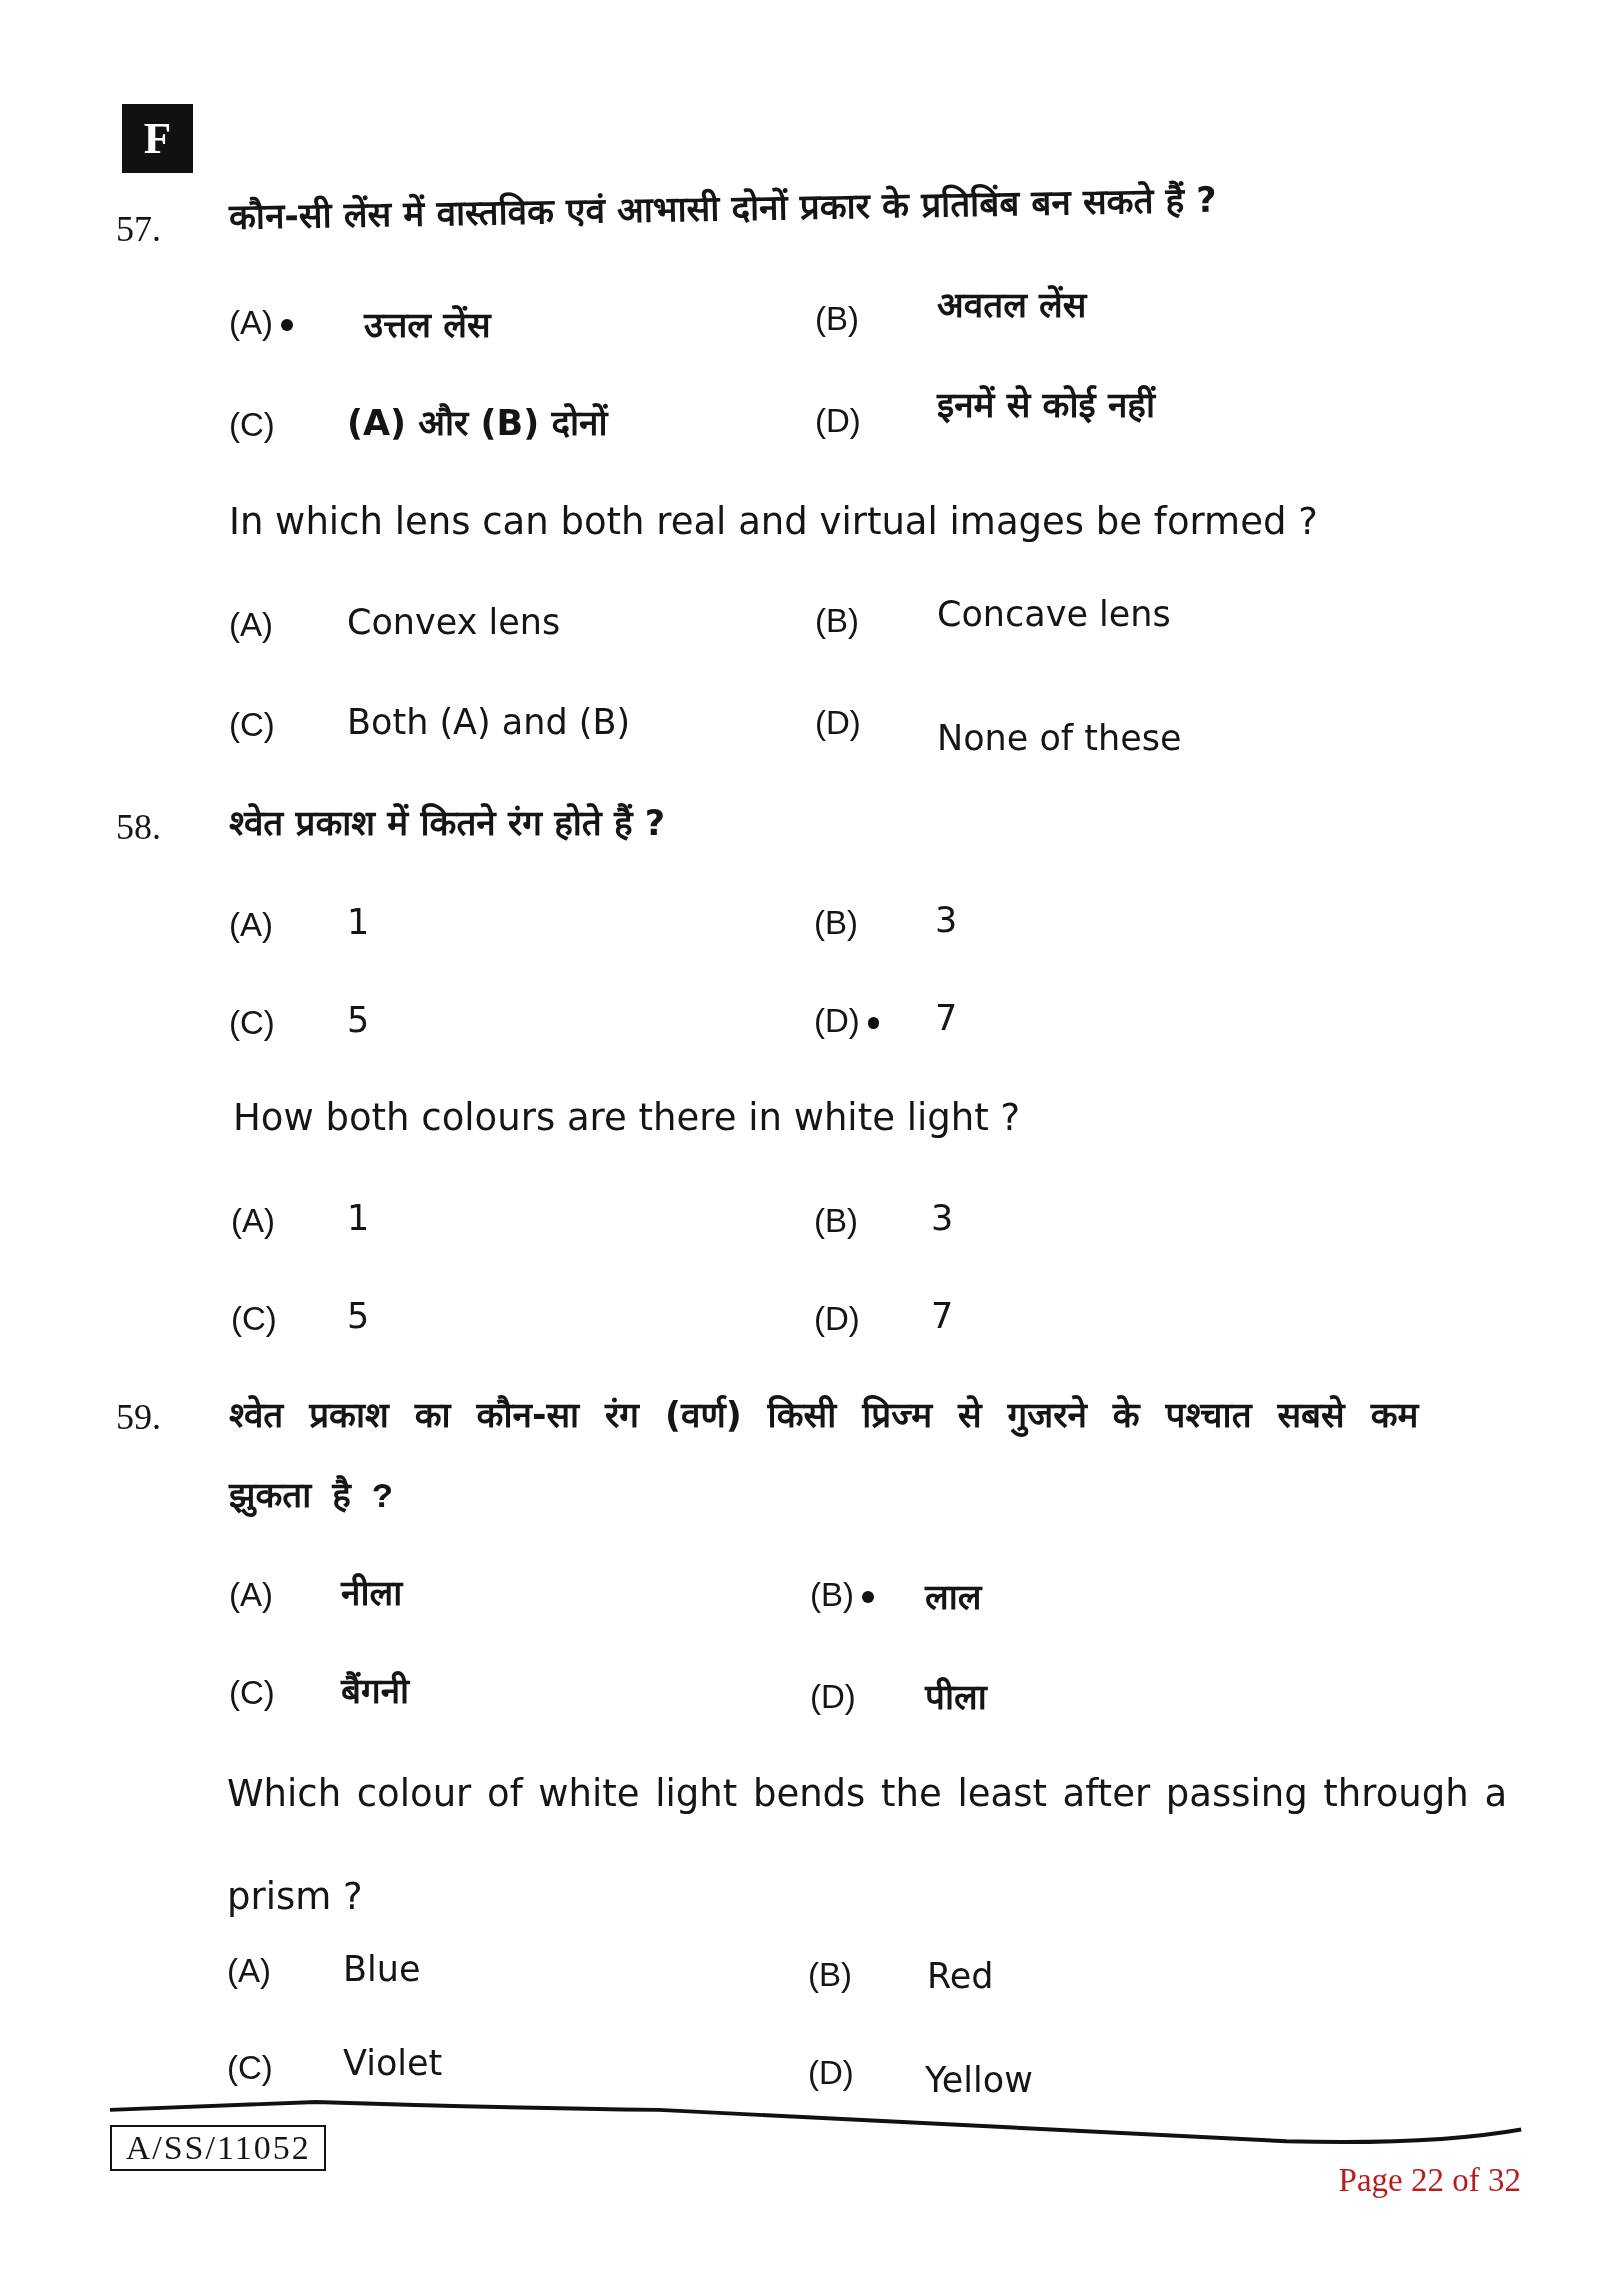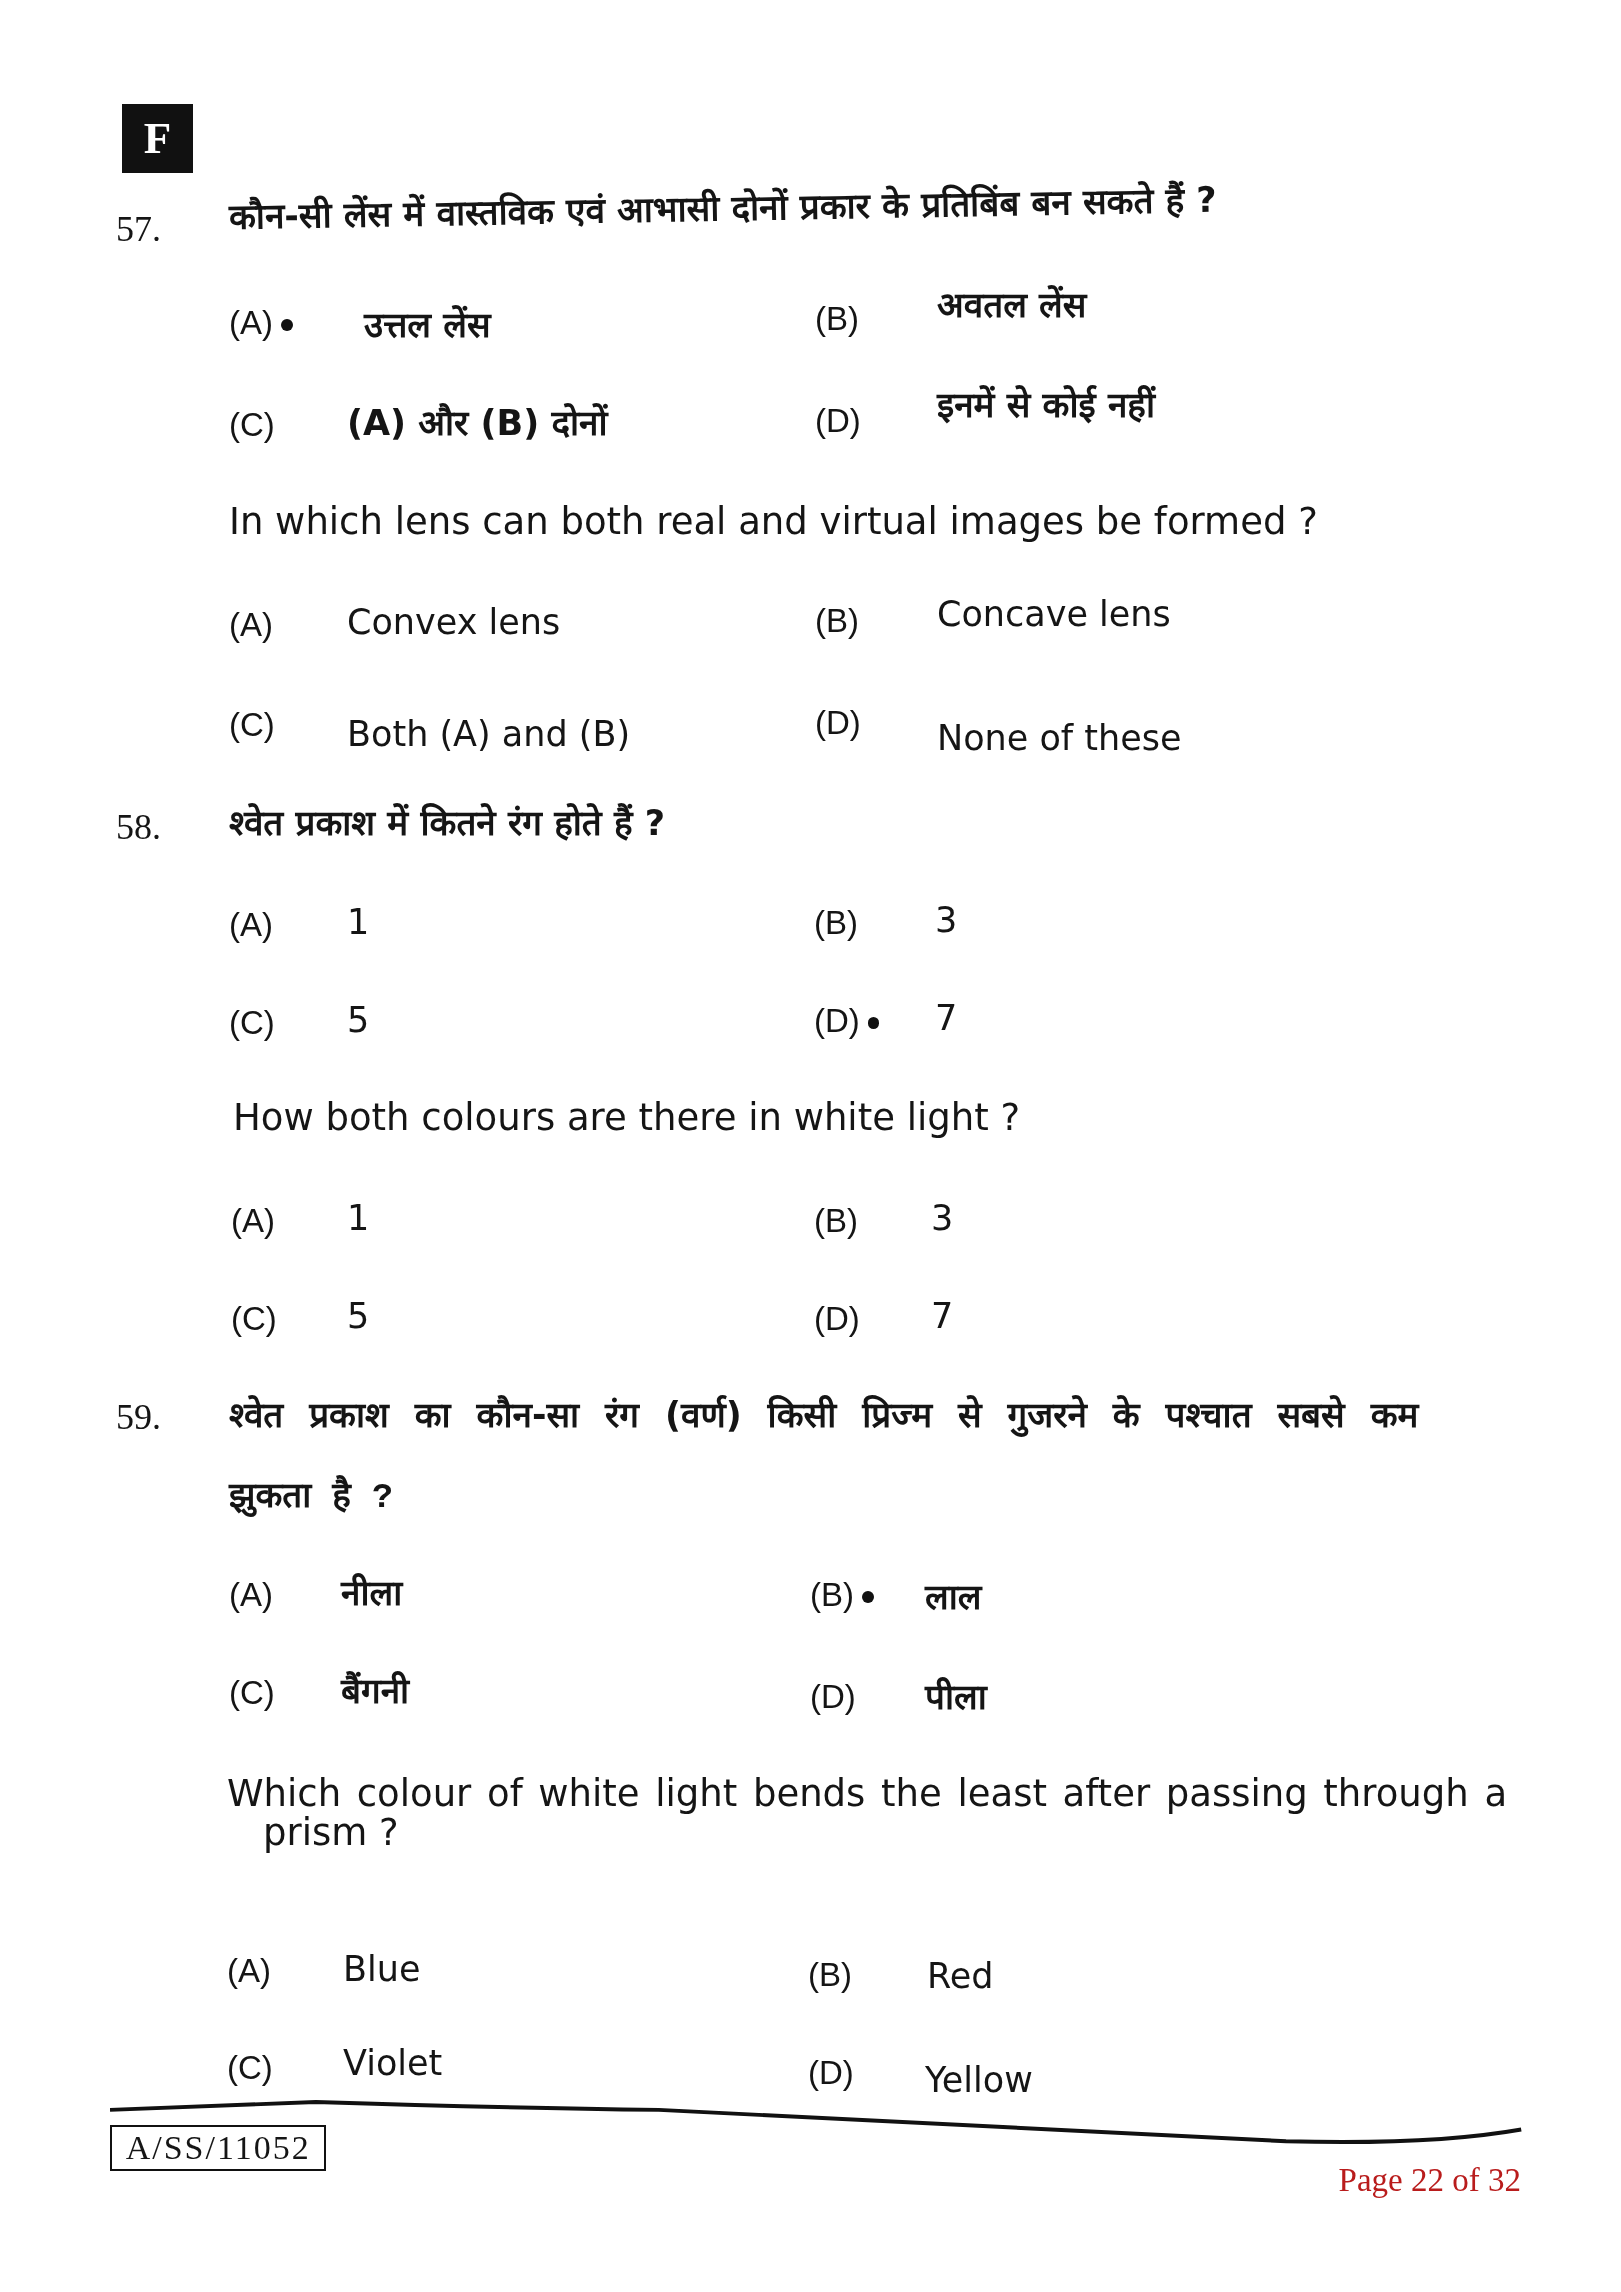--- a/index.html
+++ b/index.html
@@ -32,21 +32,21 @@
 <div class="abs opt opthi" style="left:347px;top:398px;">(A) और (B) दोनों</div>
 <div class="abs lbl" style="left:815px;top:402px;">(D)</div>
 <div class="abs opt opthi" style="left:937px;top:380px;">इनमें से कोई नहीं</div>
 
 <div class="abs qen" style="left:229px;top:500px;">In which lens can both real and virtual images be formed ?</div>
 <div class="abs lbl" style="left:229px;top:606px;">(A)</div>
 <div class="abs opt" style="left:347px;top:602px;">Convex lens</div>
 <div class="abs lbl" style="left:815px;top:602px;">(B)</div>
 <div class="abs opt" style="left:937px;top:594px;">Concave lens</div>
 <div class="abs lbl" style="left:229px;top:706px;">(C)</div>
-<div class="abs opt" style="left:347px;top:702px;margin-top:12px;">Both (A) and (B)</div>
+<div class="abs opt" style="left:347px;top:702px;">Both (A) and (B)</div>
 <div class="abs lbl" style="left:815px;top:704px;">(D)</div>
 <div class="abs opt" style="left:937px;top:694px;margin-top:24px;">None of these</div>
 
 <div class="abs qnum" style="left:116px;top:806px;">58.</div>
 <div class="abs qtext" style="left:229px;top:798px;">श्वेत प्रकाश में कितने रंग होते हैं ?</div>
 <div class="abs lbl" style="left:229px;top:906px;">(A)</div>
 <div class="abs opt" style="left:347px;top:902px;">1</div>
 <div class="abs lbl" style="left:814px;top:904px;">(B)</div>
 <div class="abs opt" style="left:935px;top:900px;">3</div>
 <div class="abs lbl" style="left:229px;top:1004px;">(C)</div>
@@ -70,21 +70,21 @@
 <div class="abs lbl" style="left:229px;top:1576px;">(A)</div>
 <div class="abs opt opthi" style="left:341px;top:1568px;">नीला</div>
 <div class="abs lbl" style="left:810px;top:1576px;"><span>(B)</span><span class="dot"></span></div>
 <div class="abs opt opthi" style="left:925px;top:1572px;">लाल</div>
 <div class="abs lbl" style="left:229px;top:1674px;">(C)</div>
 <div class="abs opt opthi" style="left:341px;top:1666px;">बैंगनी</div>
 <div class="abs lbl" style="left:810px;top:1678px;">(D)</div>
 <div class="abs opt opthi" style="left:925px;top:1672px;">पीला</div>
 
 <div class="abs qen" style="left:227px;top:1772px;word-spacing:3.9px;">Which colour of white light bends the least after passing through a</div>
-<div class="abs qen" style="left:227px;top:1811px;margin-left:36px;">prism ?</div>
+<div class="abs qen" style="left:227px;top:1875px;">prism ?</div>
 <div class="abs lbl" style="left:227px;top:1952px;">(A)</div>
 <div class="abs opt" style="left:343px;top:1949px;">Blue</div>
 <div class="abs lbl" style="left:808px;top:1956px;">(B)</div>
 <div class="abs opt" style="left:927px;top:1956px;">Red</div>
 <div class="abs lbl" style="left:227px;top:2049px;">(C)</div>
 <div class="abs opt" style="left:343px;top:2043px;">Violet</div>
 <div class="abs lbl" style="left:808px;top:2054px;">(D)</div>
 <div class="abs opt" style="left:925px;top:2060px;">Yellow</div>
 
 <svg class="abs" style="left:110px;top:2098px;" width="1421" height="59" viewBox="0 0 1450 60">

